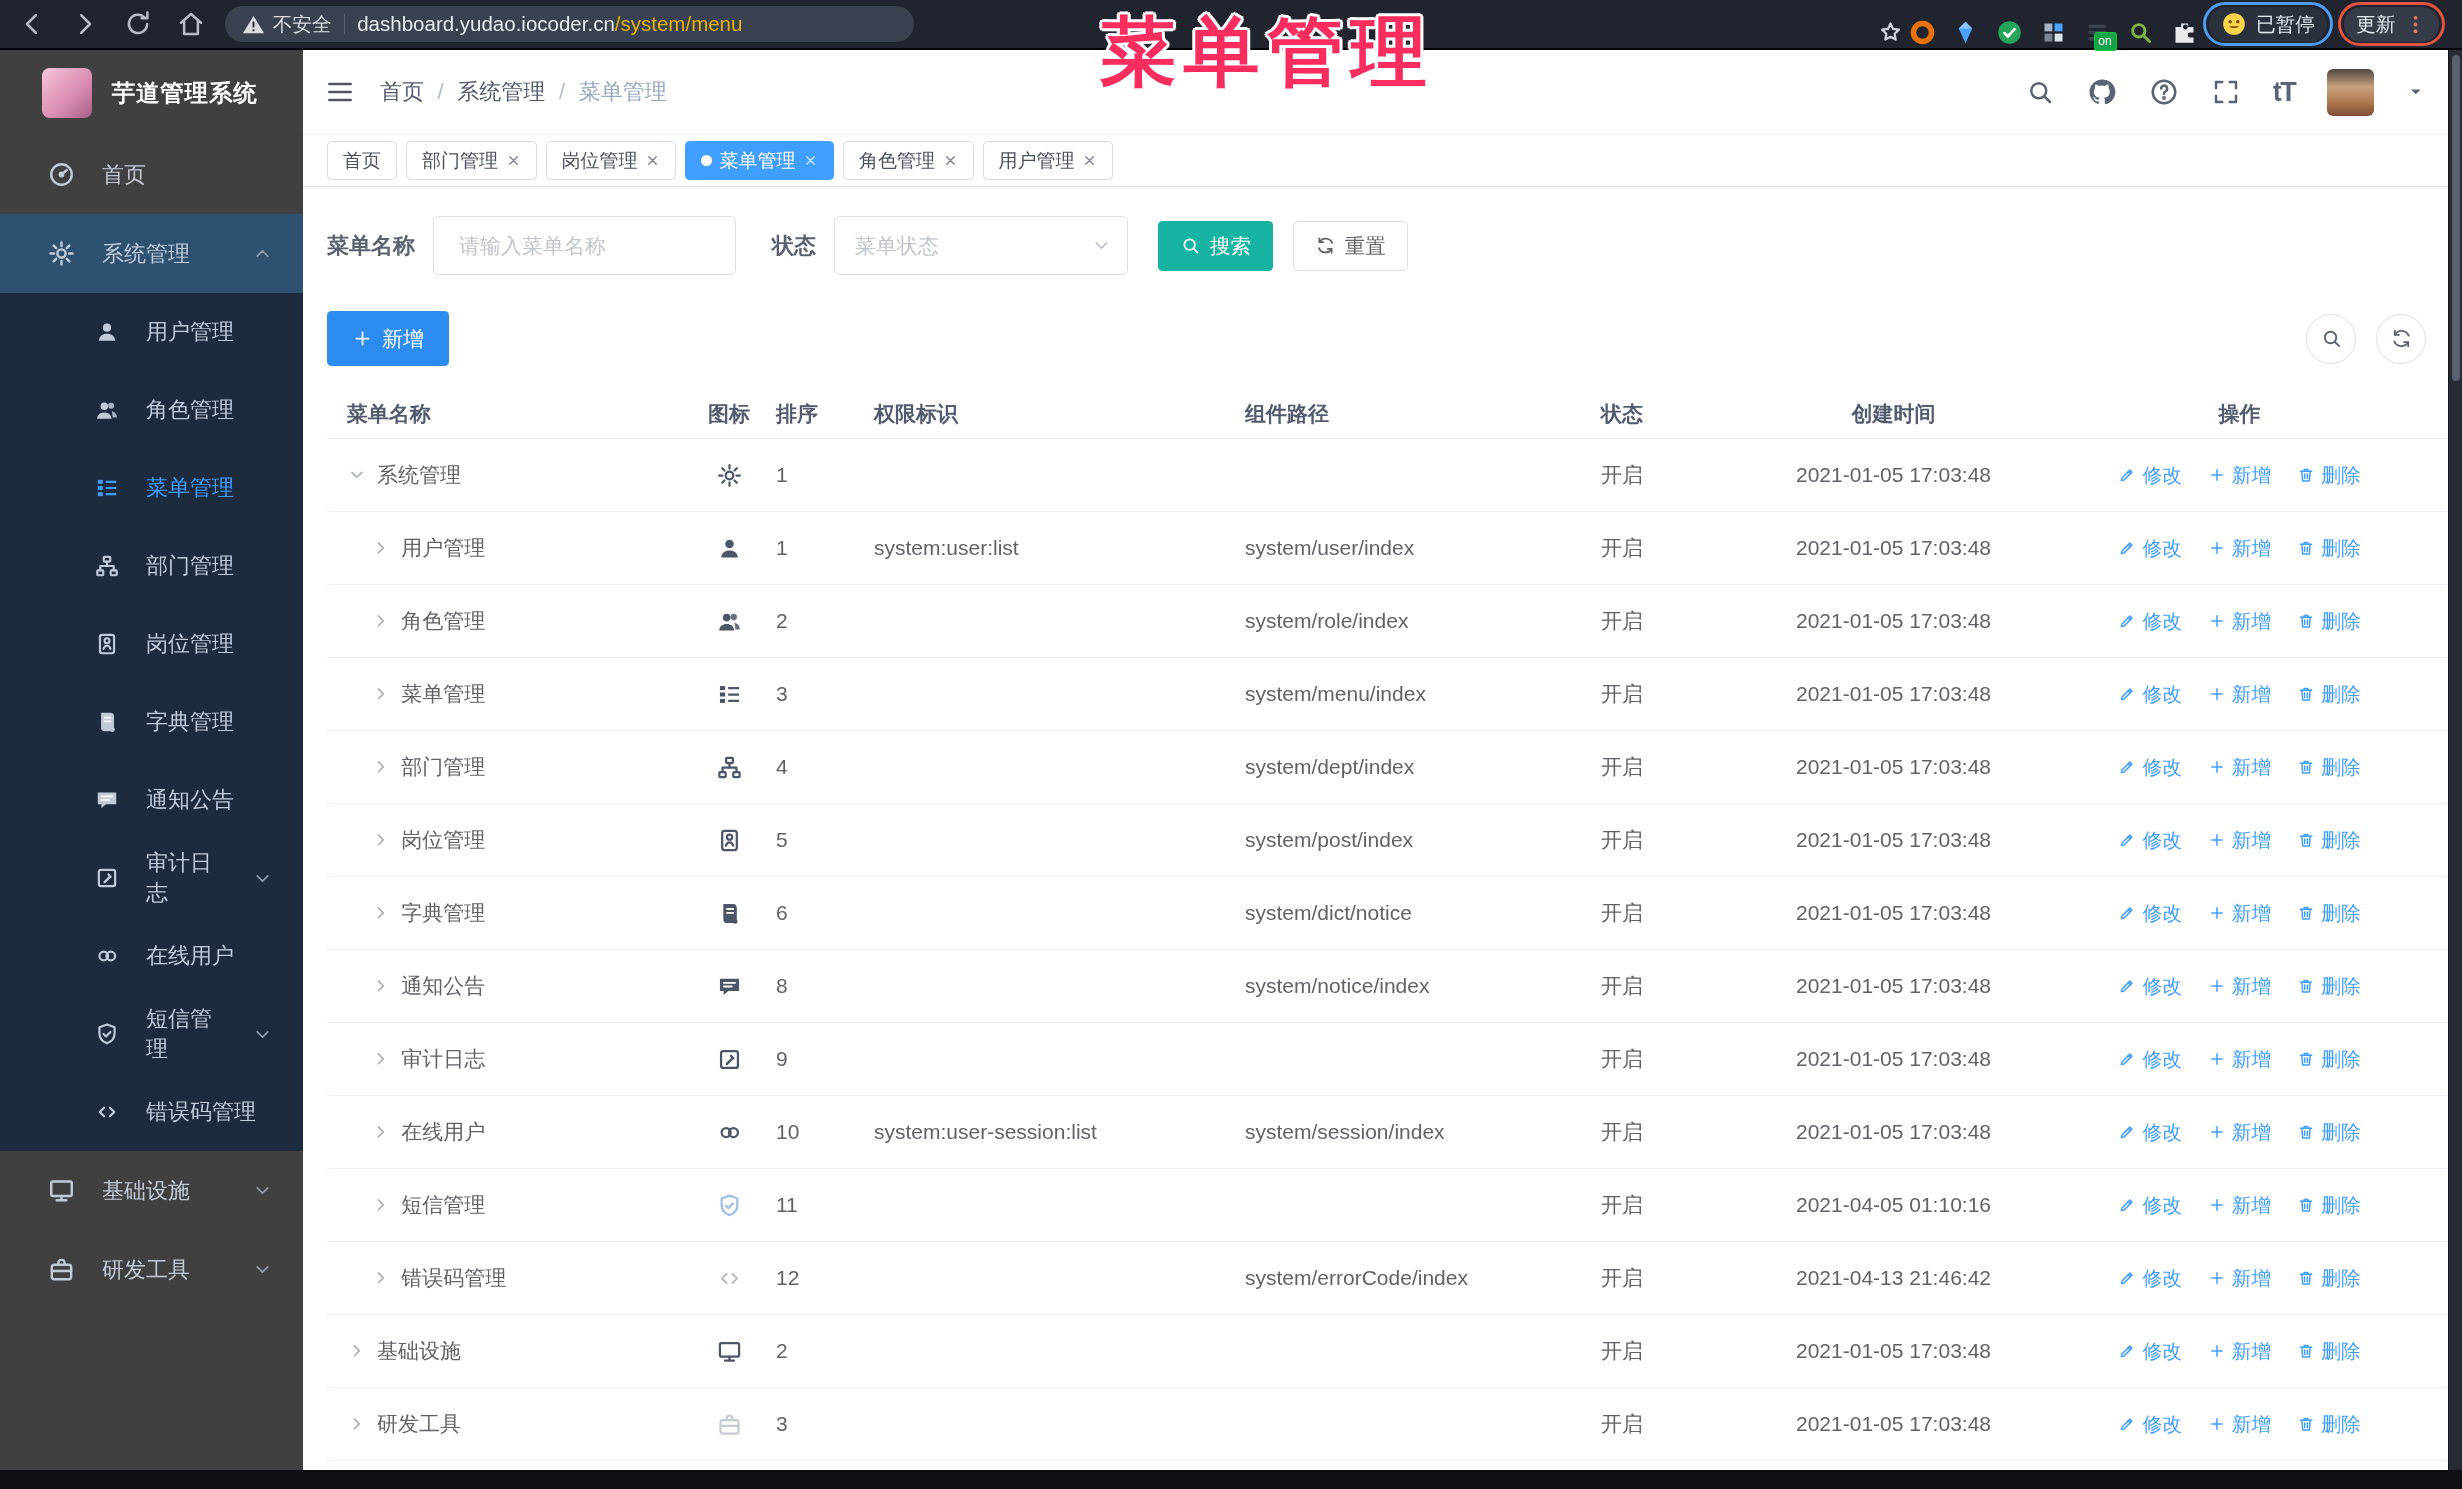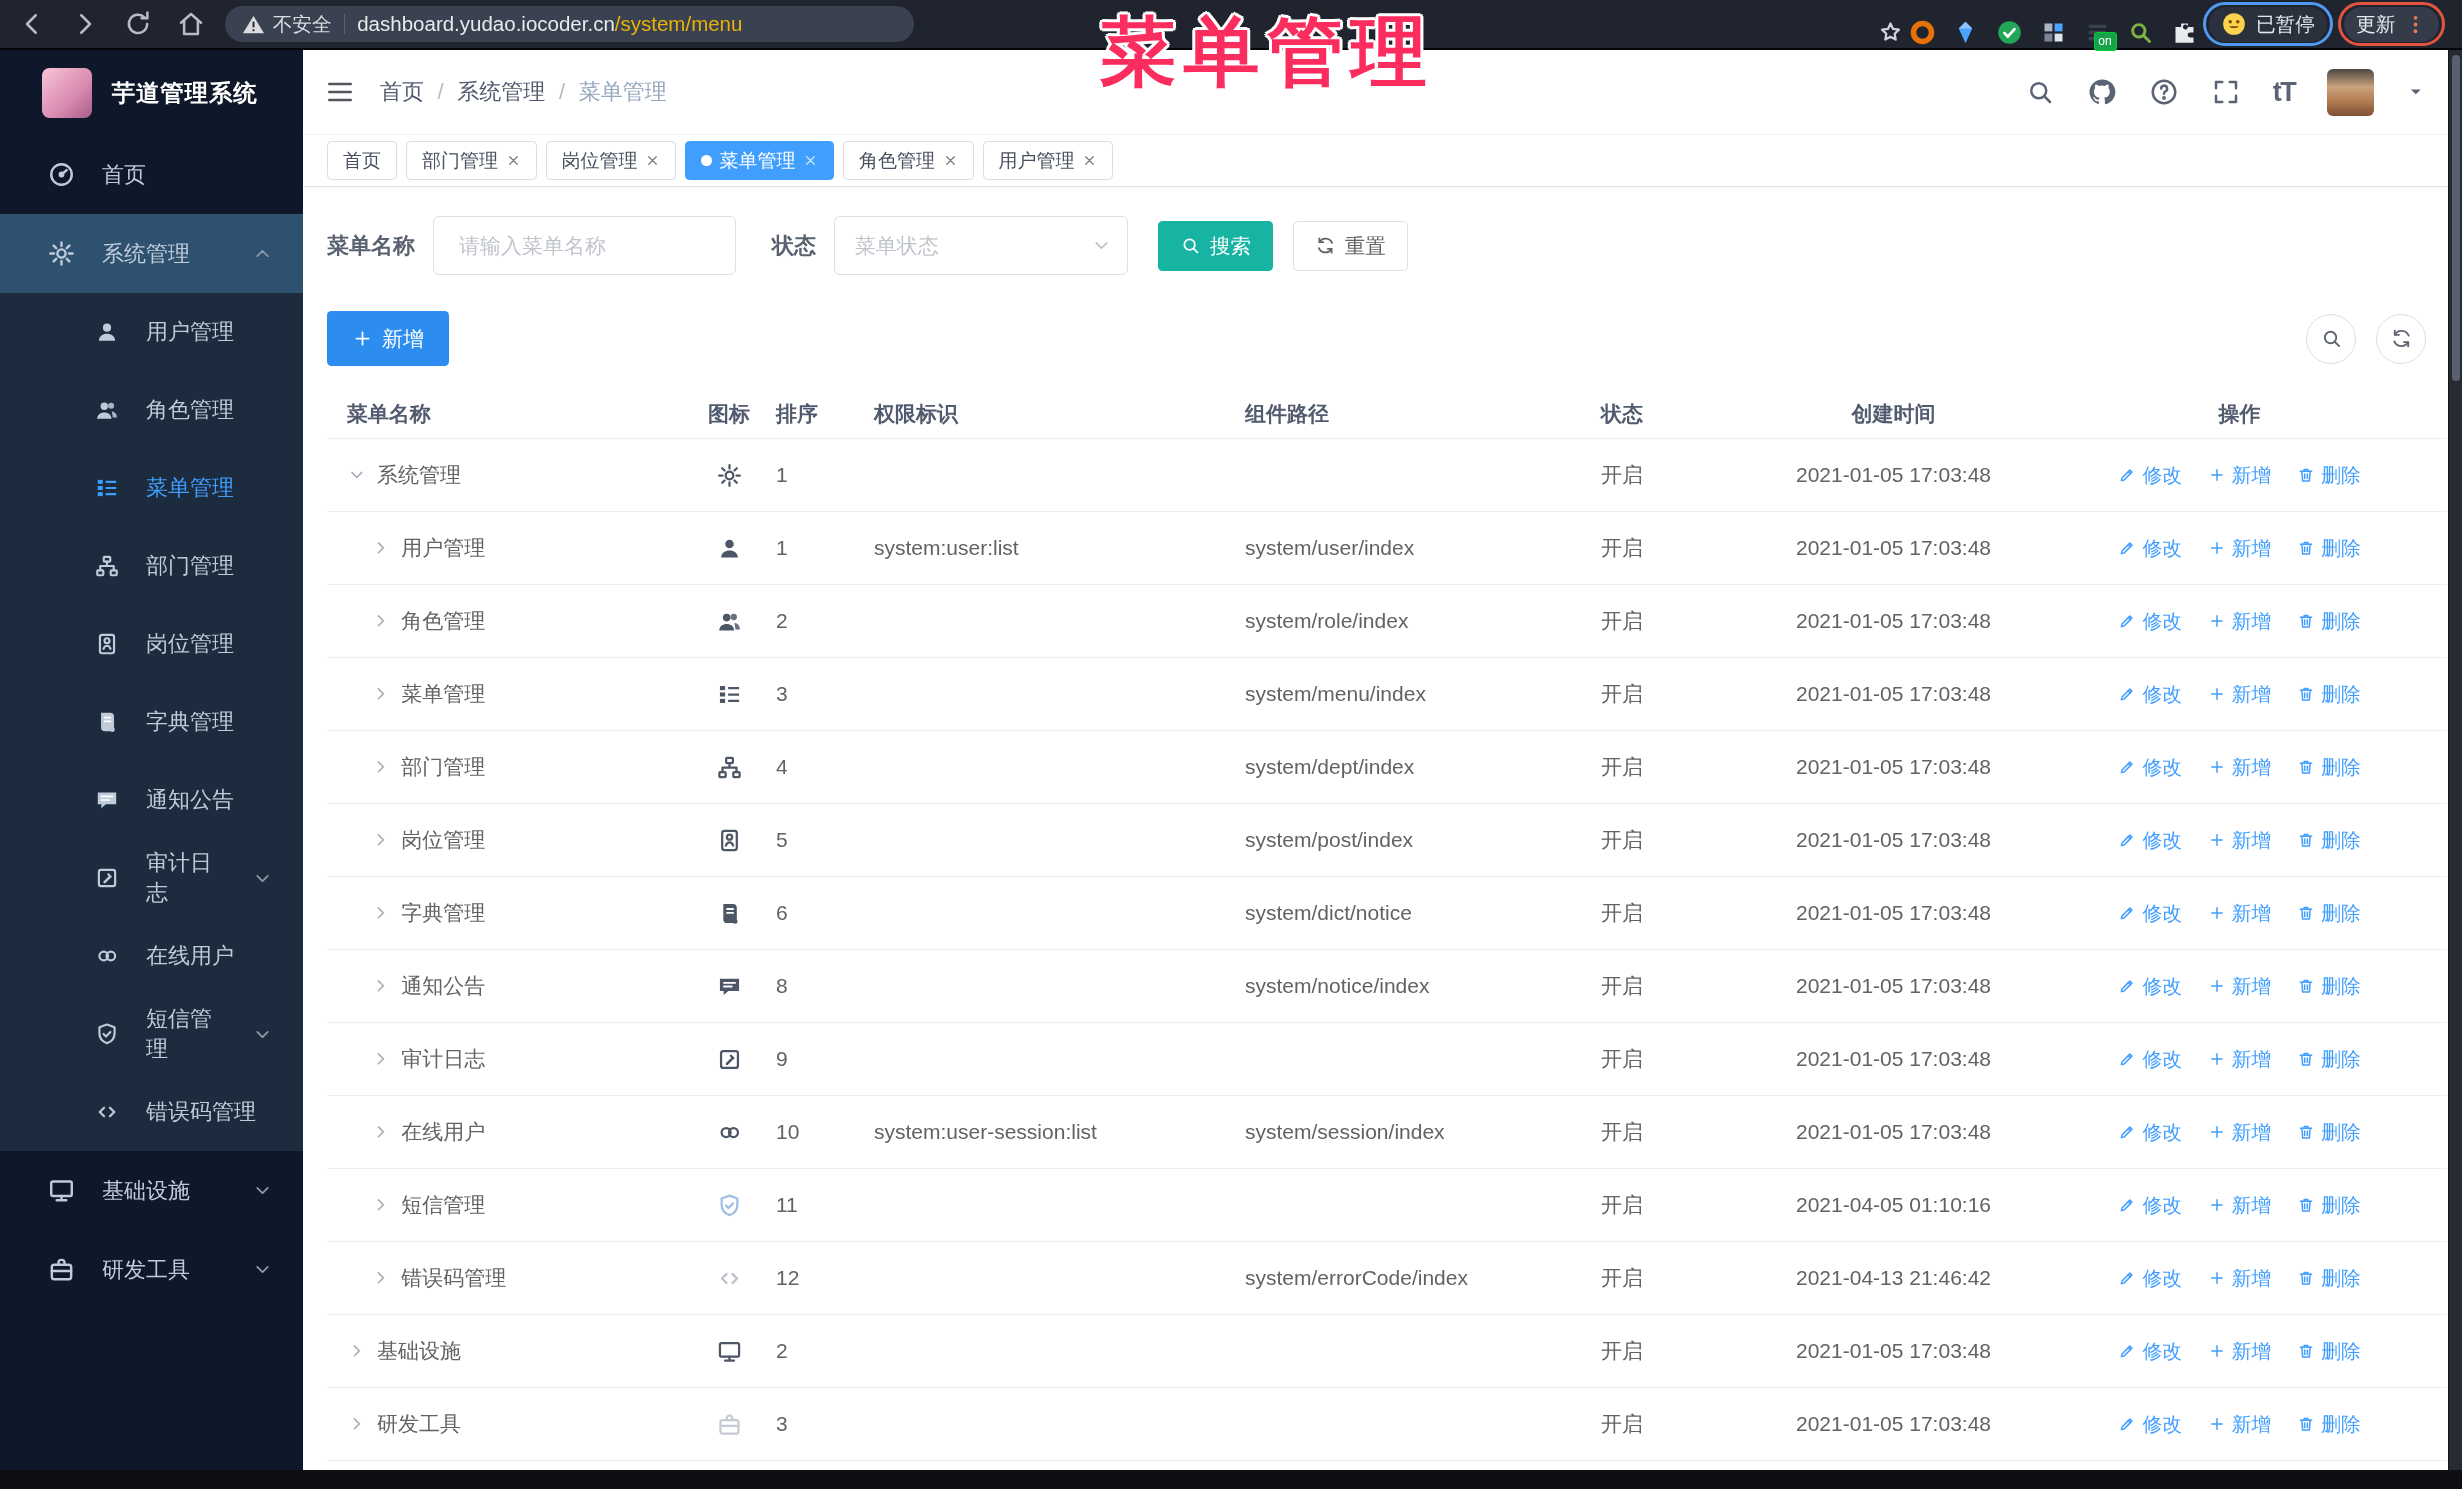--- a/index.html
+++ b/index.html
@@ -35,21 +35,21 @@
 
   
   .annotation-title { position:absolute; left:1100px; top:1.5px; z-index:50; font-size:76px; font-weight:700;
     letter-spacing:7.6px; color:#fa2d5e;
     text-shadow:-3px 0 0 #fff,3px 0 0 #fff,0 -3px 0 #fff,0 3px 0 #fff,-2.3px -2.3px 0 #fff,2.3px -2.3px 0 #fff,-2.3px 2.3px 0 #fff,2.3px 2.3px 0 #fff; }
 
   
   .app { position:absolute; left:0; top:50px; right:0; bottom:0; display:flex; }
 
   
-  .sidebar { width:303px; background:#0f172a; flex:none; display:flex; flex-direction:column; overflow:hidden; }
+  .sidebar { width:303px; background:#404040; flex:none; display:flex; flex-direction:column; overflow:hidden; }
   .logo-row { height:85px; display:flex; align-items:center; padding-left:42px; gap:19.7px; flex:none; }
   .logo-img { width:50px; height:50px; border-radius:7.6px; background:linear-gradient(135deg,#f6c6d8,#d98ab0 60%,#a85f88); flex:none; }
   .logo-title { color:#fff; font-size:23.5px; font-weight:700; letter-spacing:0.8px; }
   .side-item { height:79px; display:flex; align-items:center; gap:26px; padding:0 30px 0 47px;
     color:#c0cbd9; font-size:22px; cursor:pointer; }
   .side-item .s-ic { width:29px; height:29px; flex:none; }
   .side-item.level1 { padding-left:94px; background:#1c2b3e; height:78px; }
   .side-item.level1 .s-ic { width:26px; height:26px; }
   .side-item.open { background:#2f5170; }
   .side-item.active { color:#409eff; }

